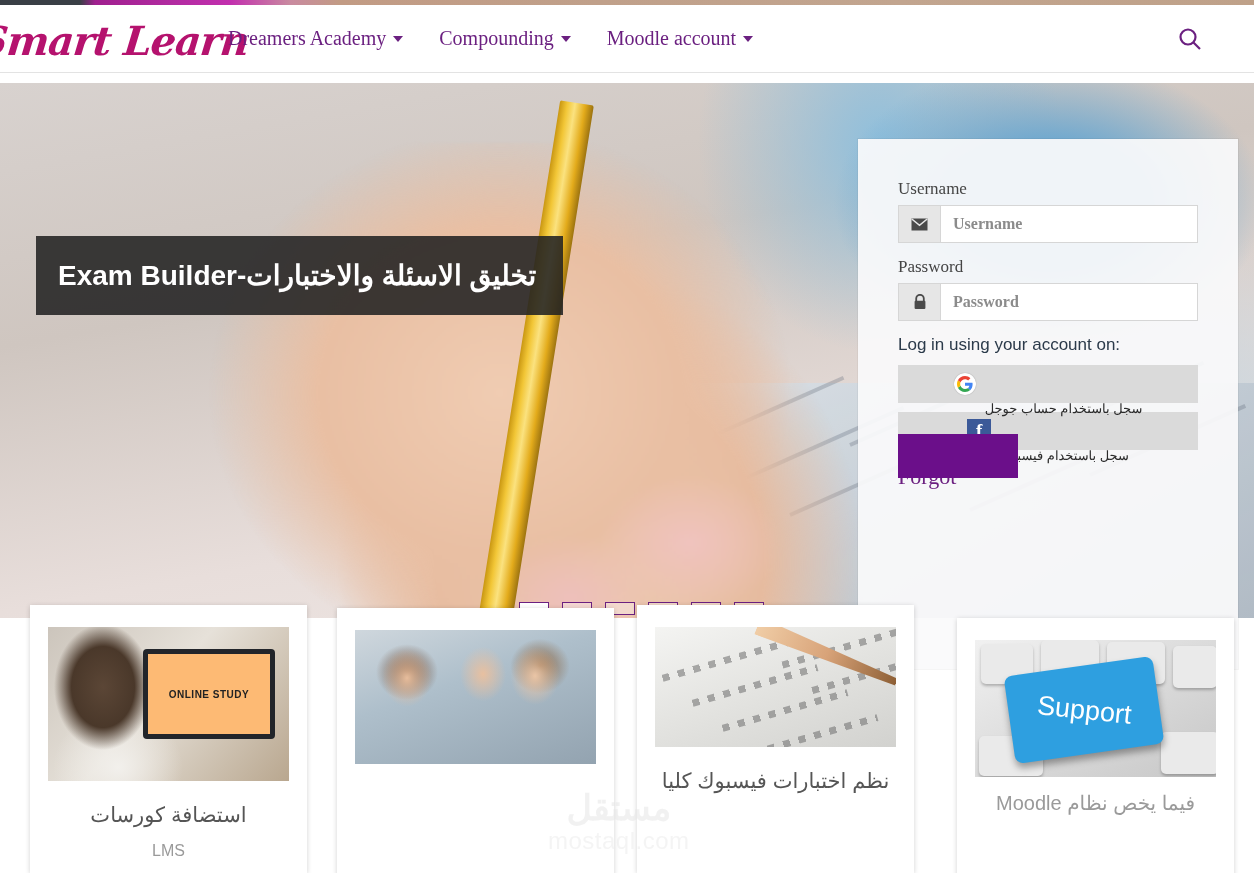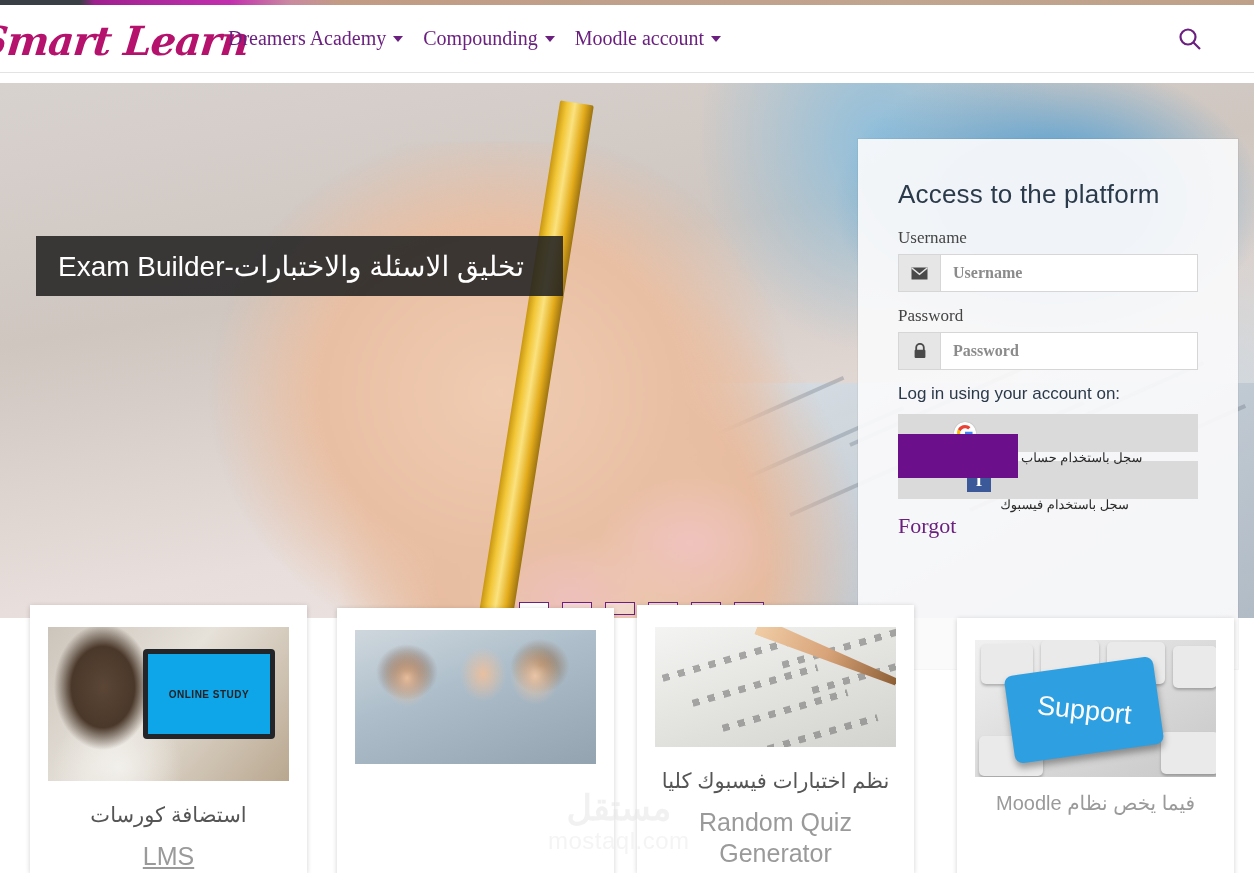--- a/index.html
+++ b/index.html
@@ -30,21 +30,21 @@
     display:flex; align-items:center; justify-content:center;
     font-family:"DejaVu Serif", serif;
     font-style:italic; font-weight:bold;
     font-size:40px; color:#b5126e;
     letter-spacing:-1px;
     transform:skewX(-6deg);
     white-space:nowrap;
   }
   #nav{
     position:absolute; left:218px; top:22px;
-    display:flex; align-items:flex-start; gap:0px;
+    display:flex; align-items:flex-start; gap:16px;
   }
   .nav-item{
     display:flex; align-items:center;
     font-family:"Liberation Serif", serif;
     font-size:20px; color:#6b2080;
     padding:0 10px; cursor:pointer; white-space:nowrap;
   }
   .caret{
     display:inline-block; margin-left:7px;
     width:0;height:0;
@@ -98,22 +98,22 @@
   }
   .hero-banner{
     position:absolute;
     background:rgba(34,34,34,.88);
     color:#ffffff;
     display:flex; align-items:center; justify-content:flex-end;
     direction:rtl;
     padding:0 22px;
   }
   #hero-banner-1{
-    left:36px; top:153px; width:527px; height:60px;
-    font-size:28px; font-weight:400;
+    left:36px; top:153px; width:527px; height:79px;
+    font-size:28px; font-weight:700;
   }
   #hero-banner-2{
     left:36px; top:272px; width:438px; height:78px;
     font-size:17px; font-weight:bold;
     color:#f0f0f0;
   }
   #carousel-indicators{
     position:absolute; left:519px; top:519px;
     display:flex; gap:13px;
   }
@@ -220,36 +220,36 @@
   #card-4 .card-img{ height:137px; }
   .card-title{
     font-size:21px; color:#555; margin-top:22px;
     direction:rtl; font-weight:400;
   }
   .card-sub{
     font-size:20px; color:#9a9a9a; margin-top:14px;
     direction:rtl; font-weight:300; line-height:1.25;
   }
   #card-3 .card-sub{ font-size:25px; direction:ltr; }
-  #card-1 .card-sub{ font-size:25px; direction:ltr;text-decoration:underline; }
+  #card-1 .card-sub{ font-size:16px; direction:ltr; }
 
   
   .ph-study{
     position:absolute;inset:0;
     background:
       radial-gradient(ellipse 70px 90px at 55px 60px,#5b4636 0%,#4a382a 45%,rgba(74,56,42,0) 70%),
       radial-gradient(ellipse 90px 80px at 70px 140px,#f2f0ec 0%,rgba(242,240,236,0) 72%),
       linear-gradient(130deg,#ccc5bc 0%,#e6e1d9 45%,#b9a78f 100%);
   }
   .ph-laptop{
     position:absolute;right:14px;top:22px;width:132px;height:90px;
     background:#22252a;border-radius:4px;padding:5px;
   }
   .ph-screen{
-    width:100%;height:100%;background:#0ea5e9;
+    width:100%;height:100%;background:#fdba74;
     display:flex;align-items:center;justify-content:center;
     font-size:10px;font-weight:bold;color:#222;letter-spacing:.5px;
   }
   .ph-group{
     position:absolute;inset:0;
     background:
       radial-gradient(ellipse 34px 40px at 52px 48px,#e7bd9c 0%,rgba(231,189,156,0) 72%),
       radial-gradient(ellipse 32px 38px at 128px 44px,#e8c0a0 0%,rgba(232,192,160,0) 72%),
       radial-gradient(ellipse 34px 40px at 180px 46px,#eac5a6 0%,rgba(234,197,166,0) 72%),
       radial-gradient(ellipse 50px 45px at 52px 42px,#6d4a33 0%,rgba(109,74,51,0) 62%),
@@ -354,21 +354,20 @@
     <div class="indicator active"></div>
     <div class="indicator"></div>
     <div class="indicator"></div>
     <div class="indicator"></div>
     <div class="indicator"></div>
     <div class="indicator"></div>
   </div>
 </div>
 
 <div id="login-panel">
-  <div id="login-title">Access to the platform</div>
 
   <div class="field-label">Username</div>
   <div class="input-group">
     <div class="input-addon">
       <svg width="17" height="13" viewBox="0 0 17 13">
         <path d="M0.5 0.5h16v12h-16z" fill="#4a4a4a"></path>
         <path d="M0.8 1L8.5 7.3 16.2 1" fill="none" stroke="#e6e6e6" stroke-width="1.6"></path>
       </svg>
     </div>
     <input type="text" placeholder="Username" style="">
@@ -432,21 +431,20 @@
       <div class="omr-row" style="left:5px;  top:30px; width:130px;"></div>
       <div class="omr-row" style="left:35px; top:55px; width:130px;"></div>
       <div class="omr-row" style="left:65px; top:80px; width:130px;"></div>
       <div class="omr-row" style="left:95px; top:105px;width:130px;"></div>
       <div class="omr-row" style="left:125px;top:18px; width:120px;"></div>
       <div class="omr-row" style="left:155px;top:45px; width:110px;"></div>
     </div>
     <div class="ph-pencil2"></div>
   </div>
   <div class="card-title">نظم اختبارات فيسبوك كليا</div>
-  <div class="card-sub">Random Quiz Generator</div>
 </div>
 
 <div class="card" id="card-4">
   <div class="card-img">
     <div class="ph-support">
       <div class="key" style="left:6px;  top:4px;  width:52px;height:40px;"></div>
       <div class="key" style="left:66px; top:0px;  width:58px;height:40px;"></div>
       <div class="key" style="left:132px;top:2px;  width:58px;height:42px;"></div>
       <div class="key" style="left:198px;top:6px;  width:44px;height:42px;"></div>
       <div class="key" style="left:4px;  top:96px; width:64px;height:40px;"></div>

